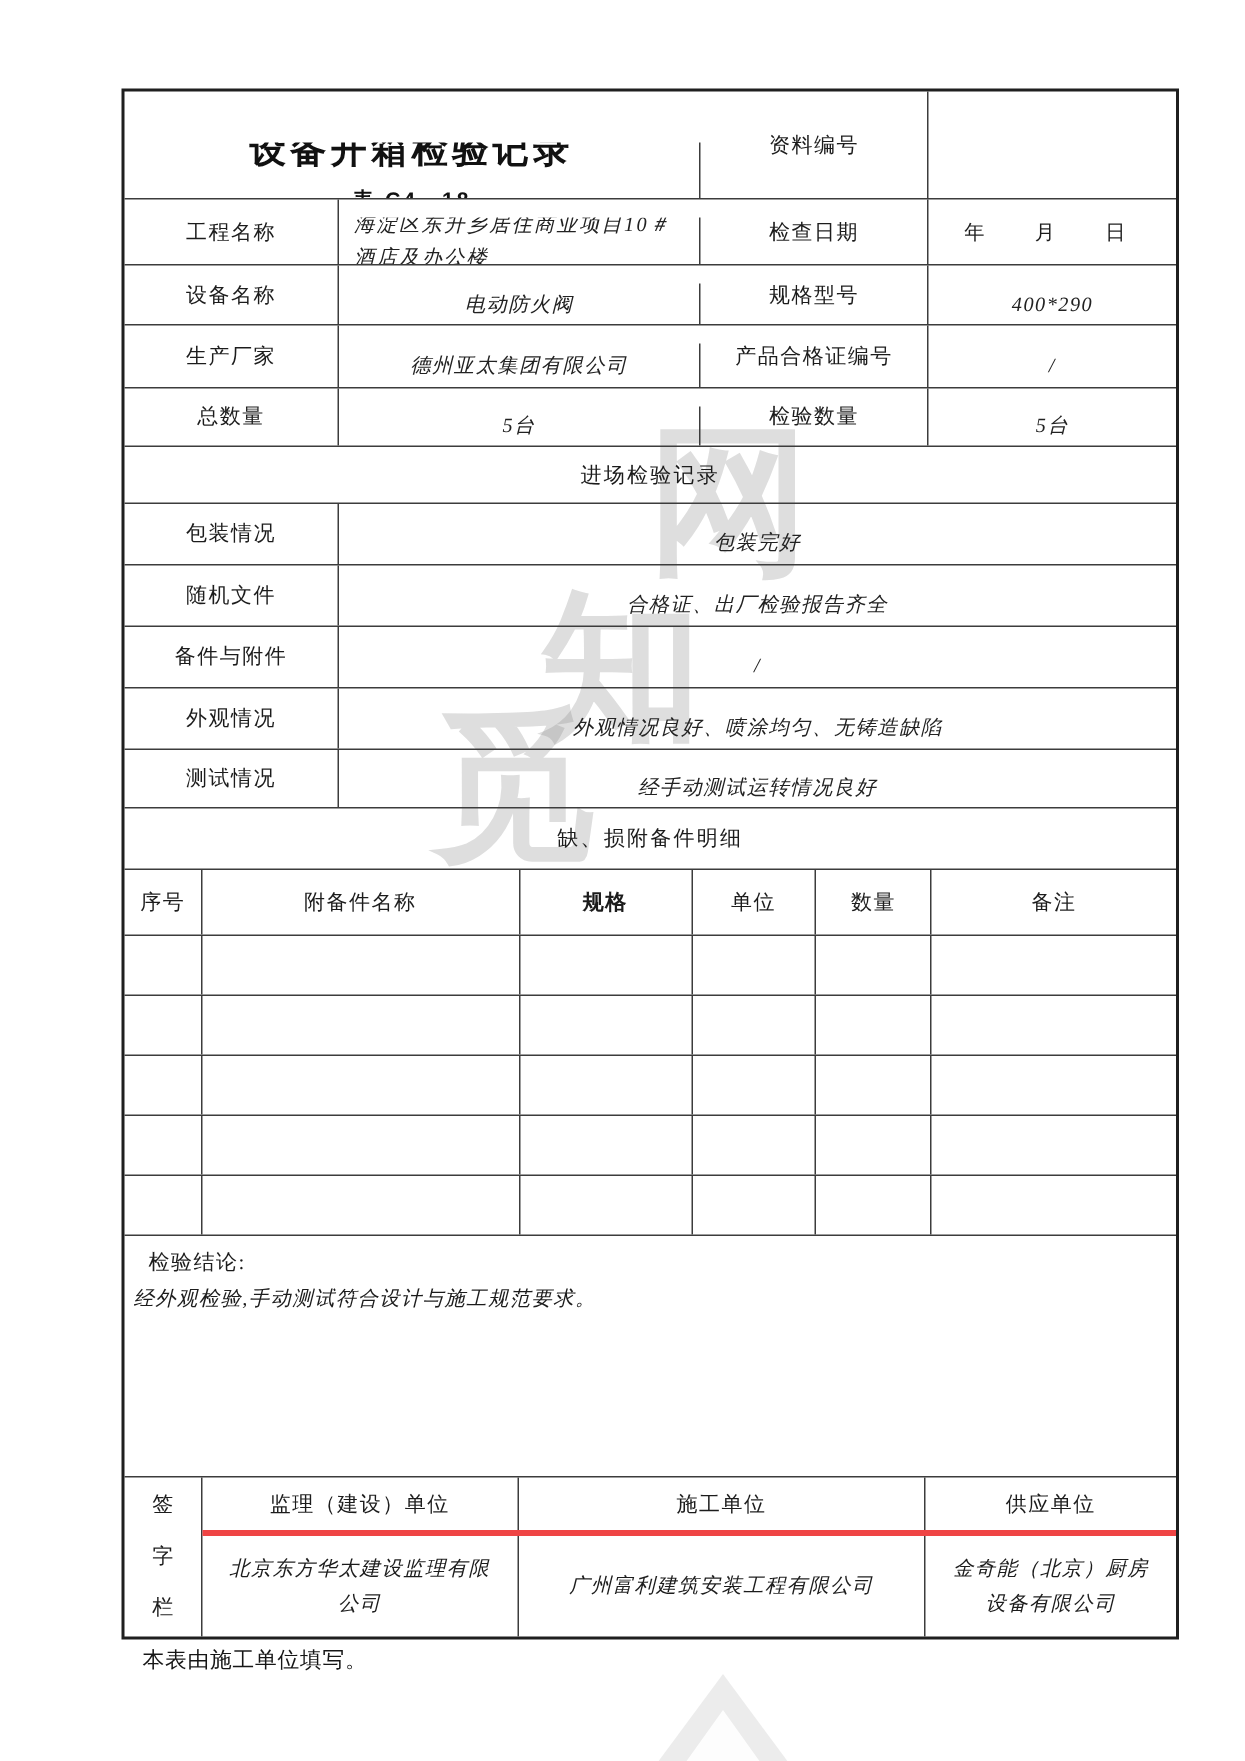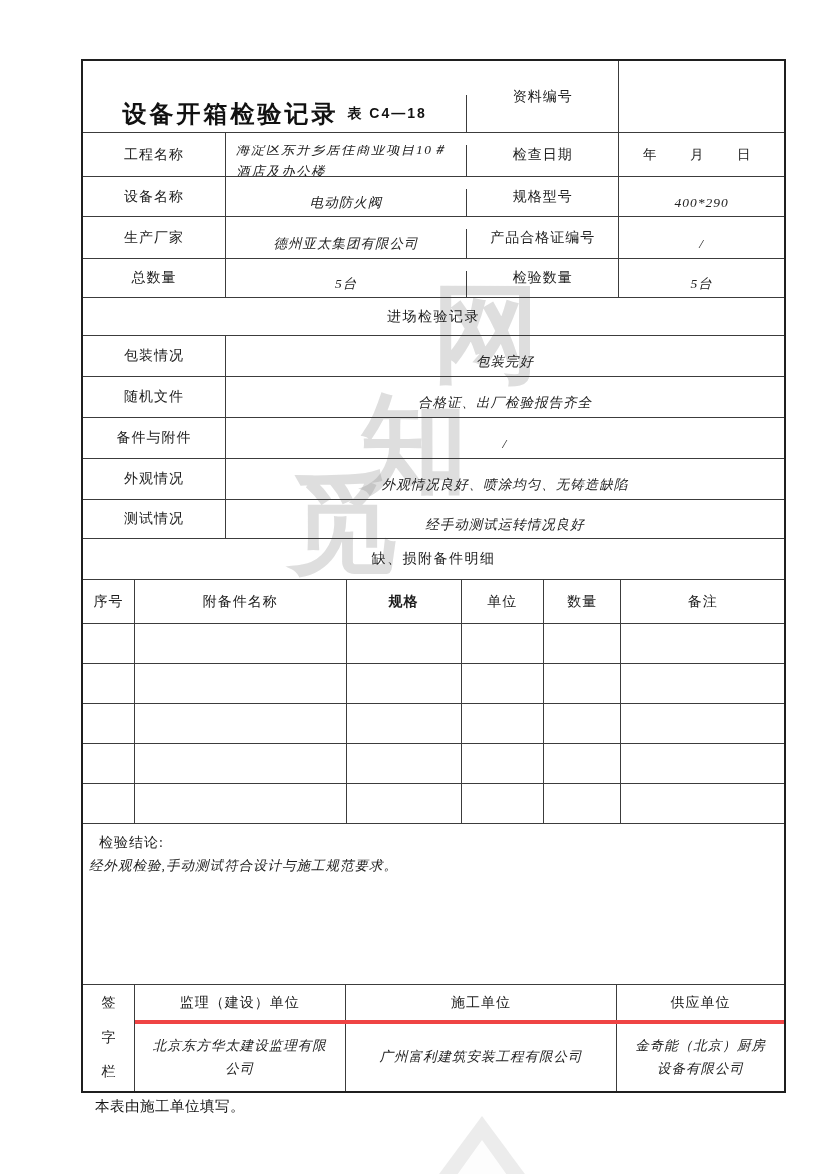--- a/index.html
+++ b/index.html
@@ -67,21 +67,21 @@
   
   .w-p1{width:7.4%;} .w-p2{width:30.2%;} .w-p3{width:16.4%;font-weight:bold;}
   .w-p4{width:11.8%;} .w-p5{width:11.0%;} .w-p6{flex:1;}
   
   .w-s2{width:32.5%;} .w-s3{width:41.8%;} .w-s4{flex:1;}
   
   .h72{height:72px;} .h44{height:44px;} .h40{height:40px;} .h42{height:42px;}
   .h39{height:39px;} .h38{height:38px;} .h41{height:41px;}
   .h161{height:161px;} .h110{height:110px;}
   
-  .title-cell{flex-direction:row;justify-content:center;gap:9px;margin-top:34px;}
+  .title-cell{flex-direction:column;justify-content:center;gap:9px;margin-top:34px;}
   .form-title{
     font-family:"Liberation Sans","DejaVu Sans",sans-serif;
     font-weight:bold;font-size:24px;letter-spacing:3px;color:#111;
   }
   .form-code{
     font-family:"Liberation Sans","DejaVu Sans",sans-serif;
     font-weight:bold;font-size:14px;letter-spacing:2px;color:#111;
   }
   .lbl{color:#1c1c1c;}
   .val{font-style:italic;font-size:13.5px;color:#222;margin-top:12px;}

